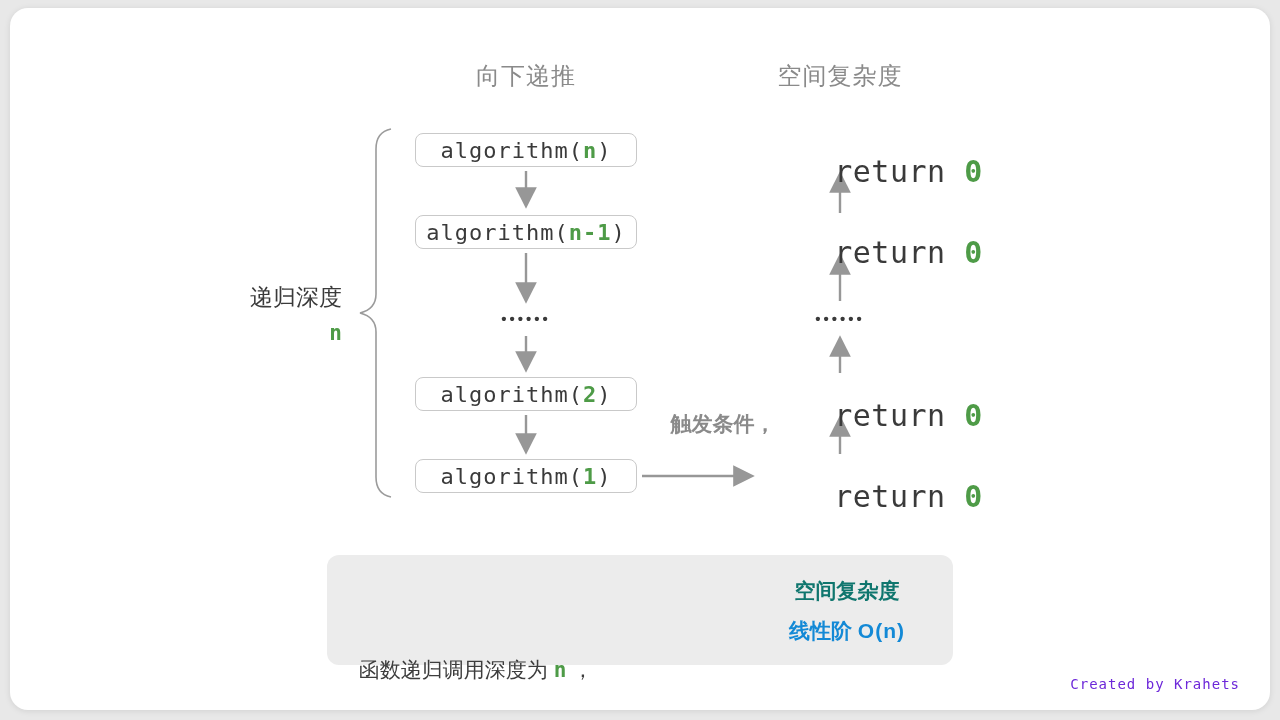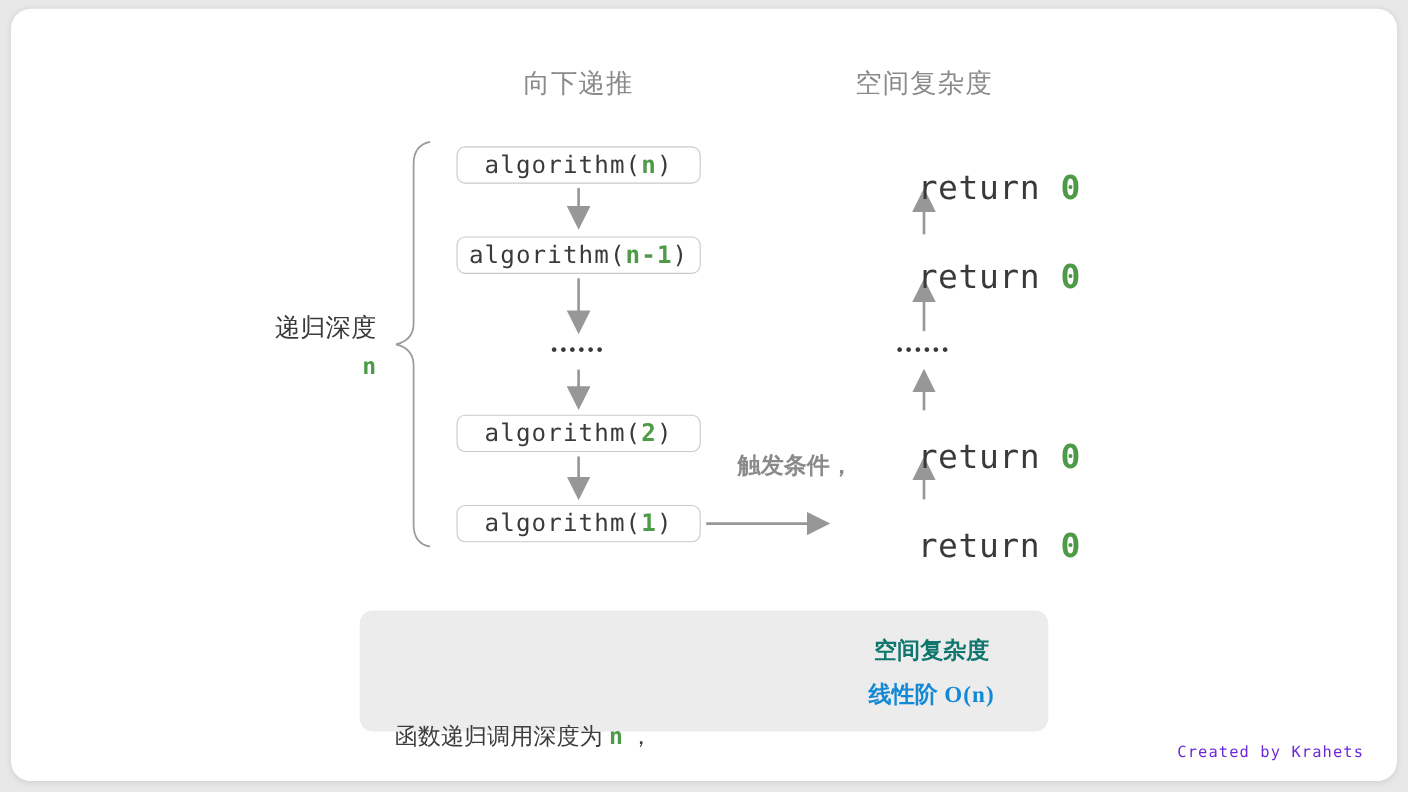--- a/index.html
+++ b/index.html
@@ -50,21 +50,21 @@
     position:absolute; left:327px; top:555px; width:626px; height:110px;
     background:#ececec; border-radius:12px;
   }
   .sum-left {
     position:absolute; left:340px; top:572px; width:272px; text-align:center;
     font-size:21px; color:#3d3d3d; line-height:39px; white-space:pre;
   }
   .sum-right { position:absolute; left:752px; top:577px; width:190px; text-align:center; }
   .sum-title { font-size:21px; font-weight:bold; color:#0f766e; }
   .sum-result { font-size:21px; font-weight:bold; color:#1389d6; margin-top:12px; white-space:pre; }
-  .sum-result .code { font-family:Liberation Serif, serif; letter-spacing:1px; }
+  .sum-result .code { font-family:Liberation Sans, sans-serif; letter-spacing:1px; }
   .watermark {
     position:absolute; right:40px; top:676px;
     font-family:"DejaVu Sans Mono","Liberation Mono",monospace;
     font-size:14px; color:#6d28d9; letter-spacing:1px;
   }
   svg.overlay { position:absolute; left:0; top:0; width:1280px; height:720px; pointer-events:none; }
 </style>
 </head>
 <body>
 

